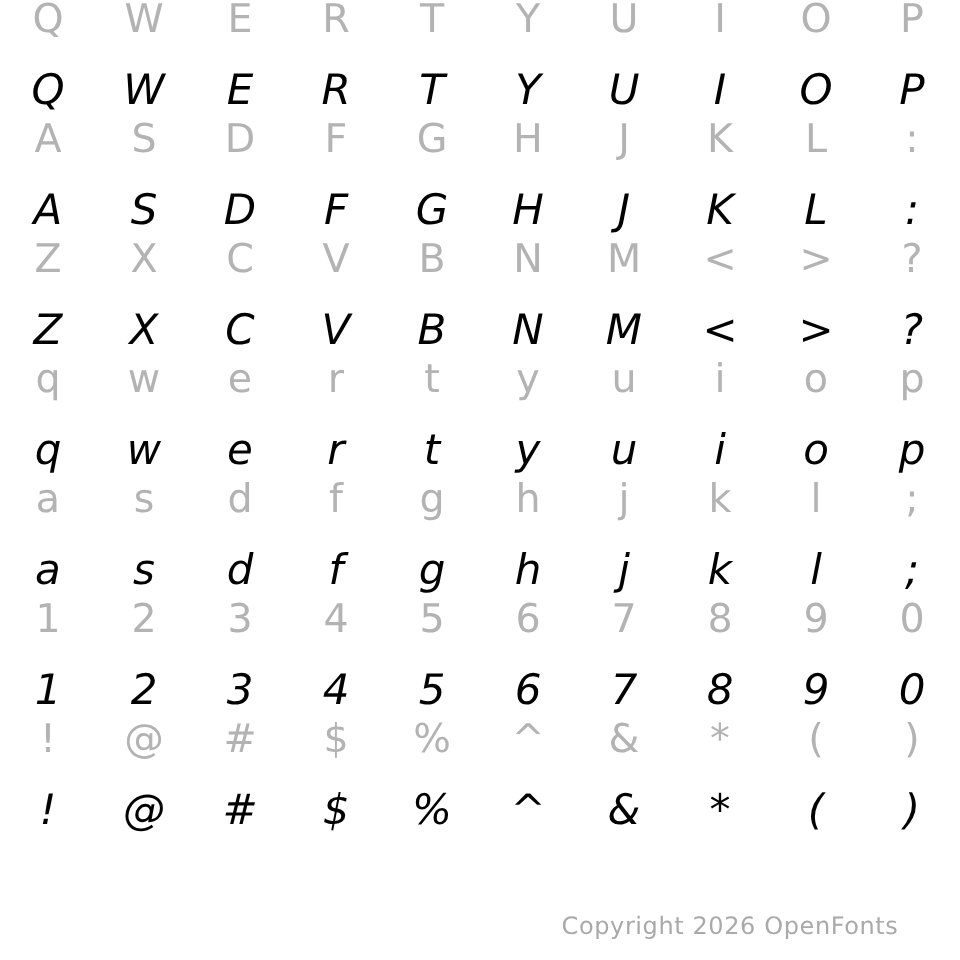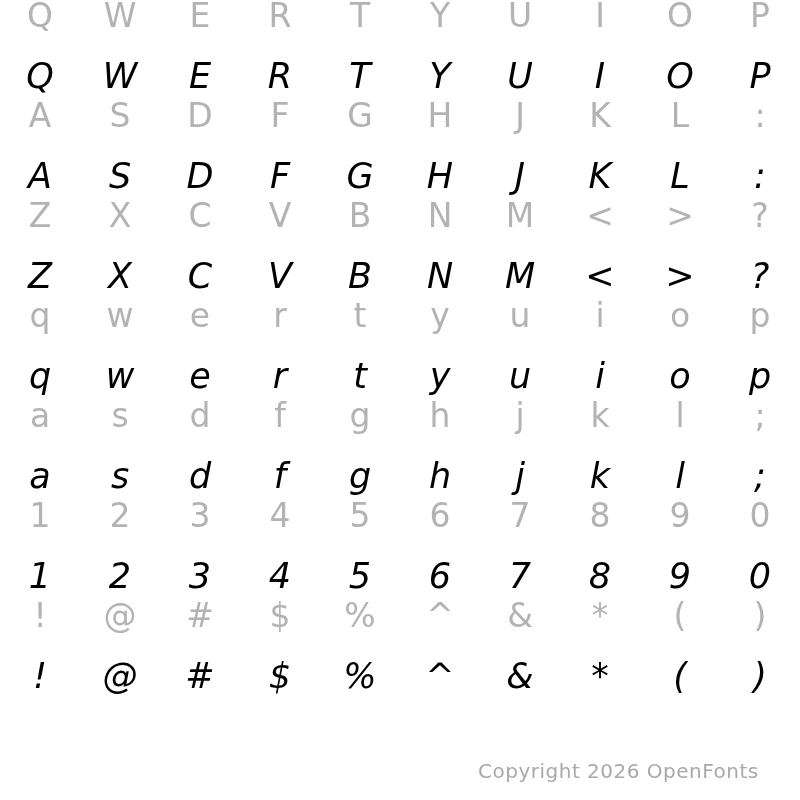--- a/index.html
+++ b/index.html
@@ -40,21 +40,21 @@
       font-size: 35px;
       font-style: italic;
       font-weight: 400;
     }
     .glyph-cell {
       text-align: center;
       display: block;
     }
     .copyright {
       position: absolute;
-      left: 478px;
+      left: 468px;
       top: 758px;
       font-size: 20px;
       line-height: 26px;
       font-style: normal;
       letter-spacing: 0.5px;
       color: #a9a9a9;
     }
   </style>
 </head>
 <body>

